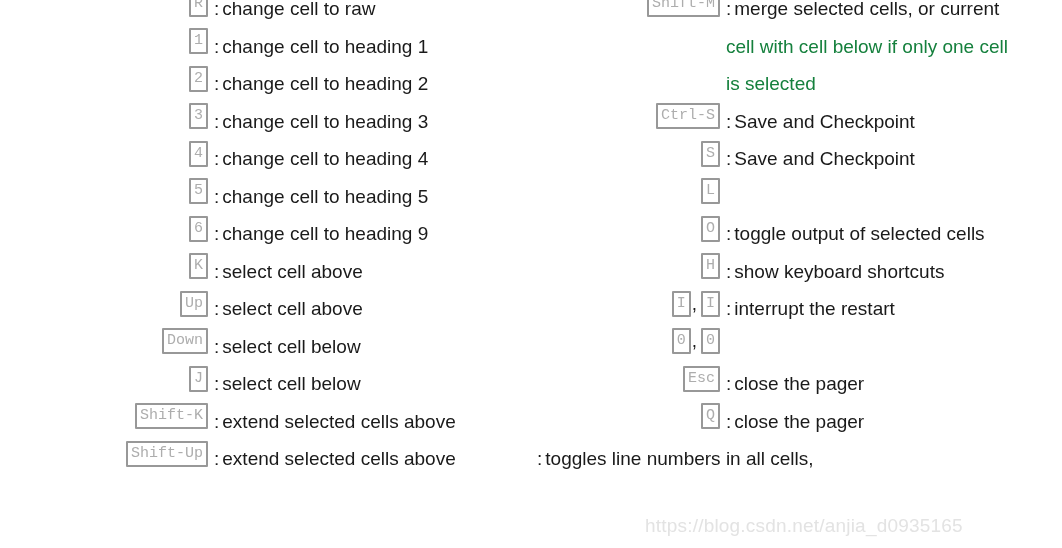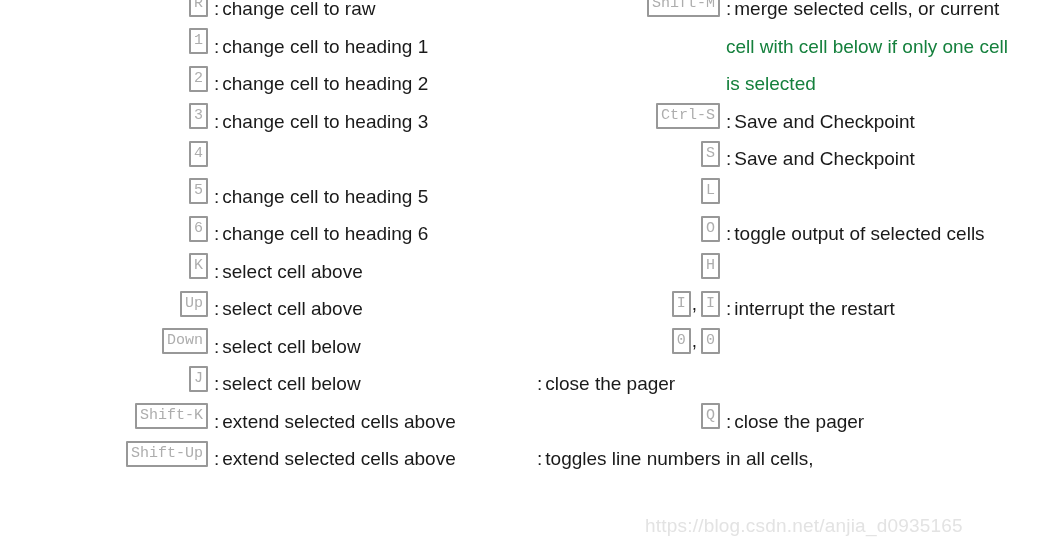--- a/index.html
+++ b/index.html
@@ -145,32 +145,33 @@
         <div class="shortcut-row">
           <div class="keys">
             <span class="key">3</span>
           </div>
           <div class="desc"><span class="colon">:</span><span>change cell to heading 3</span></div>
         </div>
         <div class="shortcut-row">
           <div class="keys">
             <span class="key">4</span>
           </div>
+          <div class="desc"><span class="colon">:</span><span>change cell to heading 4</span></div>
         </div>
         <div class="shortcut-row">
           <div class="keys">
             <span class="key">5</span>
           </div>
           <div class="desc"><span class="colon">:</span><span>change cell to heading 5</span></div>
         </div>
         <div class="shortcut-row">
           <div class="keys">
             <span class="key">6</span>
           </div>
-          <div class="desc"><span class="colon">:</span><span>change cell to heading 6</span></div>
+          <div class="desc"><span class="colon">:</span><span>change cell to heading 9</span></div>
         </div>
         <div class="shortcut-row">
           <div class="keys">
             <span class="key">K</span>
           </div>
           <div class="desc"><span class="colon">:</span><span>select cell above</span></div>
         </div>
         <div class="shortcut-row">
           <div class="keys">
             <span class="key">Up</span>
@@ -229,37 +230,41 @@
         <div class="shortcut-row">
           <div class="keys">
             <span class="key">O</span>
           </div>
           <div class="desc"><span class="colon">:</span><span>toggle output of selected cells</span></div>
         </div>
         <div class="shortcut-row">
           <div class="keys">
             <span class="key">H</span>
           </div>
+          <div class="desc"><span class="colon">:</span><span>show keyboard shortcuts</span></div>
         </div>
         <div class="shortcut-row">
           <div class="keys">
             <span class="key">I</span>
             <span class="key-sep">,</span>
             <span class="key">I</span>
           </div>
           <div class="desc"><span class="colon">:</span><span>interrupt the restart</span></div>
         </div>
         <div class="shortcut-row">
           <div class="keys">
             <span class="key">0</span>
             <span class="key-sep">,</span>
             <span class="key">0</span>
           </div>
         </div>
         <div class="shortcut-row">
+          <div class="keys">
+            <span class="key">Esc</span>
+          </div>
           <div class="desc"><span class="colon">:</span><span>close the pager</span></div>
         </div>
         <div class="shortcut-row">
           <div class="keys">
             <span class="key">Q</span>
           </div>
           <div class="desc"><span class="colon">:</span><span>close the pager</span></div>
         </div>
         <div class="shortcut-row">
           <div class="desc"><span class="colon">:</span><span>toggles line numbers in all cells,</span></div>

